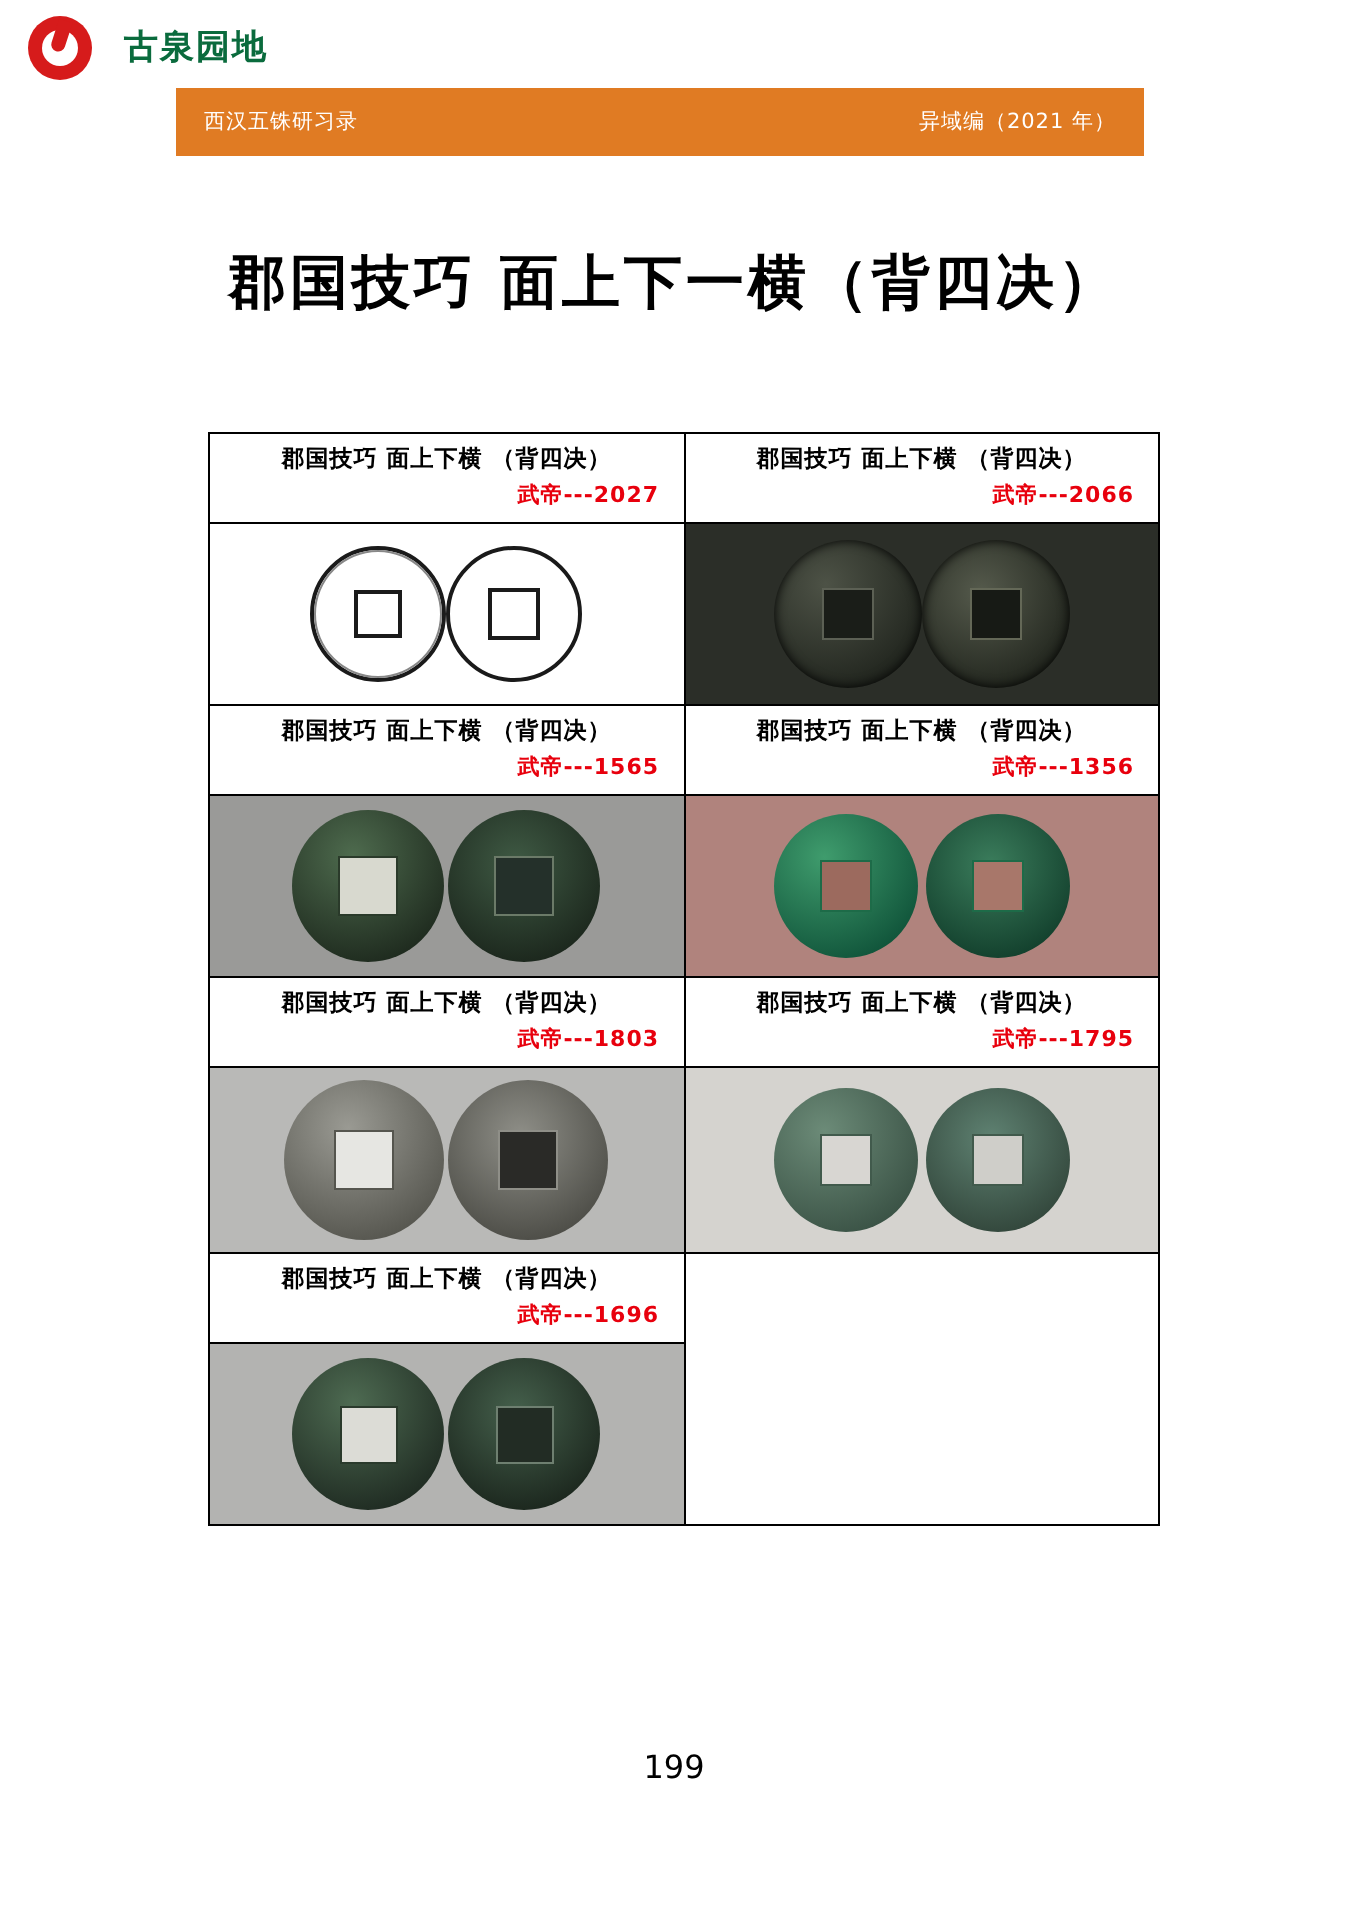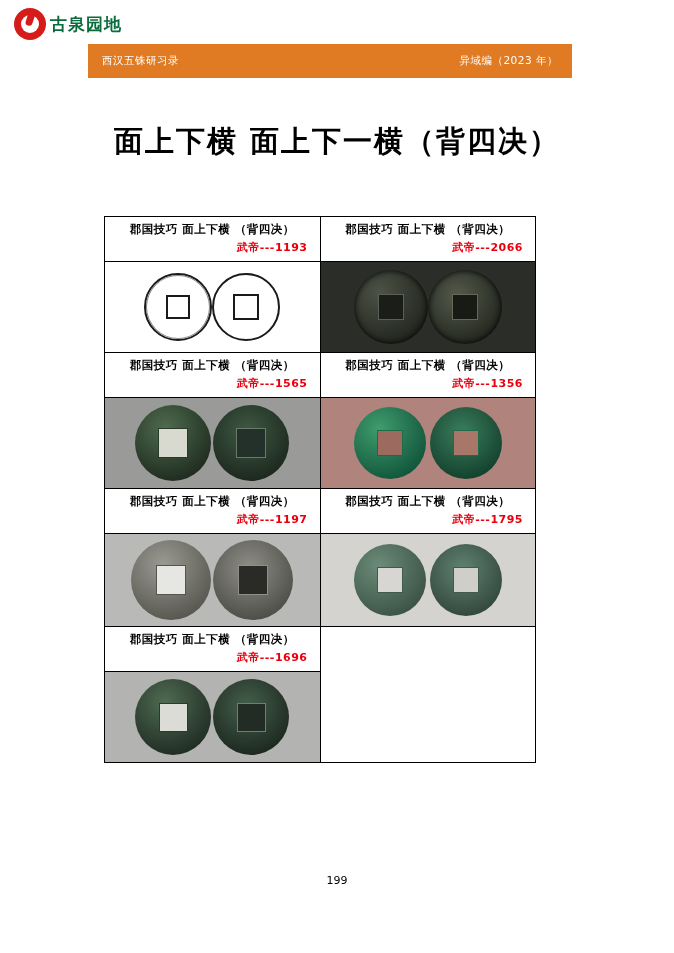--- a/index.html
+++ b/index.html
@@ -12,21 +12,21 @@
     overflow: hidden;
   }
 
   
   .logo-wrap {
     position: absolute;
     left: 14px;
     top: 8px;
     display: flex;
     align-items: center;
-    gap: 4px;
+    gap: 16px;
   }
   .logo-mark {
     width: 32px;
     height: 32px;
     position: relative;
   }
   .logo-mark .swirl {
     position: absolute;
     left: 0; top: 0;
     width: 32px; height: 32px;
@@ -91,21 +91,21 @@
     font-weight: bold;
     color: #000000;
     letter-spacing: 2px;
   }
 
   
   .coin-table {
     position: absolute;
     left: 104px;
     top: 216px;
-    width: 432px;
+    width: 476px;
     border-collapse: collapse;
     table-layout: fixed;
   }
   .coin-table td {
     border: 1px solid #000000;
     padding: 0;
     vertical-align: top;
     width: 50%;
   }
   .label-cell {
@@ -161,48 +161,48 @@
     left: 0; top: 0;
   }
 
   
   .page-number {
     position: absolute;
     left: 0;
     top: 874px;
     width: 674px;
     text-align: center;
-    font-size: 11px;
+    font-size: 16px;
     color: #000000;
   }
 </style>
 </head>
 <body>
 
 <div class="logo-wrap">
   <div class="logo-mark">
     <div class="swirl"></div>
   </div>
   <div class="logo-text">古泉园地</div>
 </div>
 
 <div class="header-bar">
   <span>西汉五铢研习录</span>
-  <span>异域编（2023 年）</span>
+  <span>异域编（2021 年）</span>
 </div>
 
-<div class="page-title">面上下横 面上下一横（背四决）</div>
+<div class="page-title">郡国技巧 面上下一横（背四决）</div>
 
 <table class="coin-table">
   <tbody>
 
     <tr>
       <td class="label-cell">
         <div class="label-title">郡国技巧 面上下横 （背四决）</div>
-        <div class="label-code">武帝---1193</div>
+        <div class="label-code">武帝---2027</div>
       </td>
       <td class="label-cell">
         <div class="label-title">郡国技巧 面上下横 （背四决）</div>
         <div class="label-code">武帝---2066</div>
       </td>
     </tr>
 
     <tr>
       <td class="img-cell">
         <div class="coin-photo" style="background:#ffffff;height:90px;">
@@ -265,21 +265,21 @@
               <div style="width:26px;height:26px;background:#a8776a;border:1px solid #1d6b48;"></div>
             </div>
           </div>
         </div>
       </td>
     </tr>
 
     <tr>
       <td class="label-cell">
         <div class="label-title">郡国技巧 面上下横 （背四决）</div>
-        <div class="label-code">武帝---1197</div>
+        <div class="label-code">武帝---1803</div>
       </td>
       <td class="label-cell">
         <div class="label-title">郡国技巧 面上下横 （背四决）</div>
         <div class="label-code">武帝---1795</div>
       </td>
     </tr>
 
     <tr>
       <td class="img-cell tall">
         <div class="coin-photo" style="background:#b9b9b7;height:92px;">

